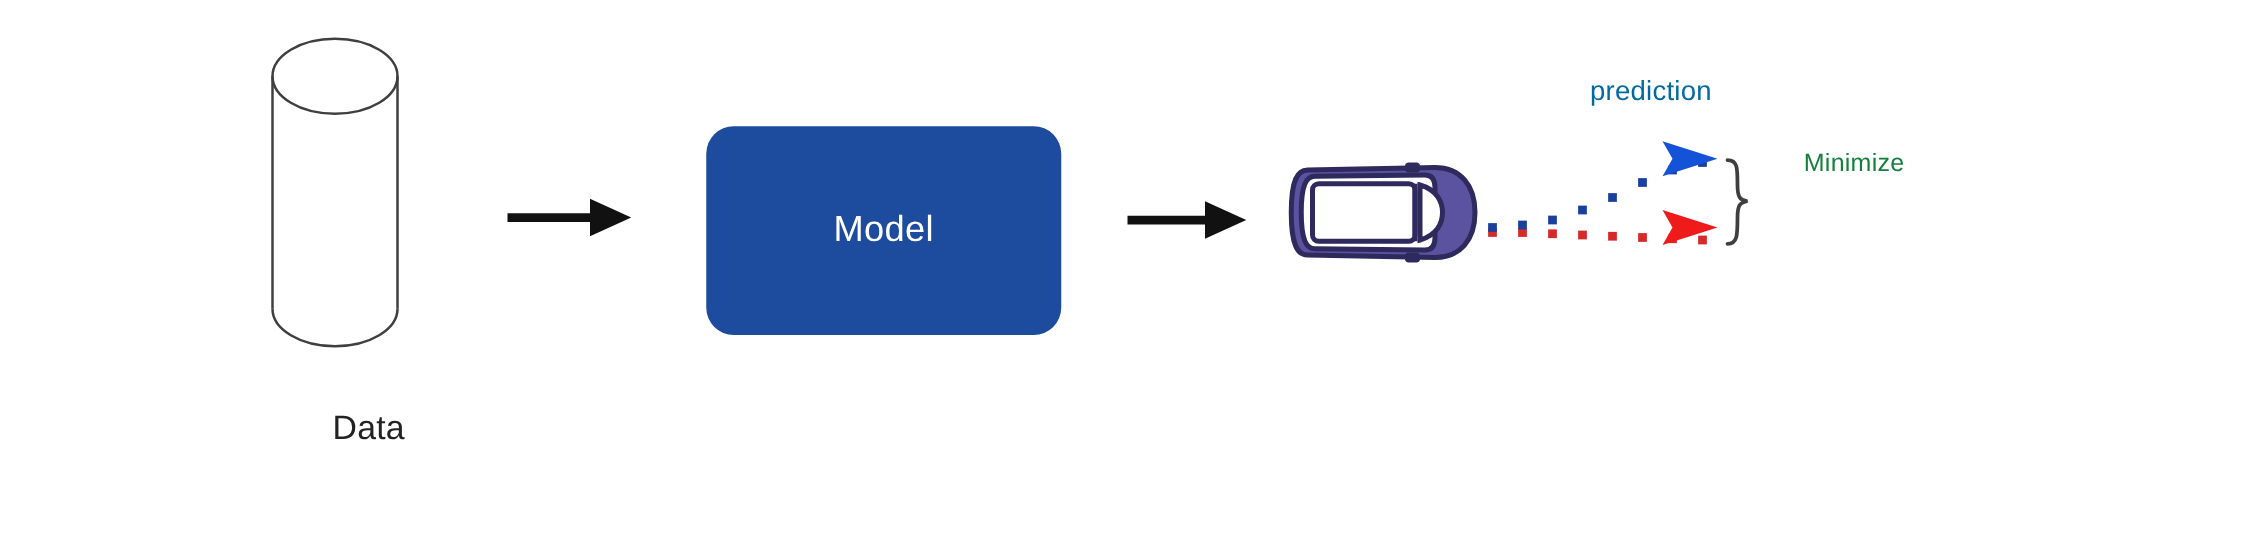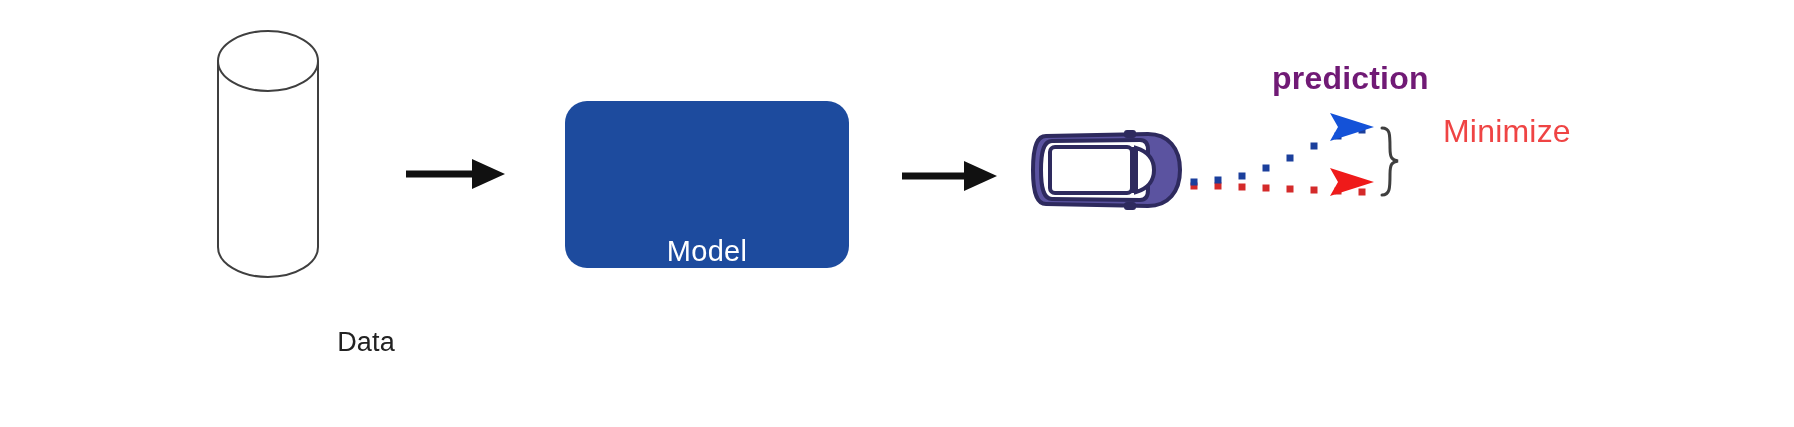--- a/index.html
+++ b/index.html
@@ -23,77 +23,76 @@
   #data-cylinder {
     left: 216px;
     top: 28px;
     width: 104px;
     height: 252px;
   }
   #data-label {
     left: 195px;
     top: 327px;
     width: 200px;
-    text-align: right;
+    text-align: center;
     font-size: 27px;
     color: #222222;
     letter-spacing: 0.2px;
   }
 
   
   .flow-arrow { height: 44px; }
   #arrow-data-to-model { left: 404px; top: 152px; width: 106px; }
   #arrow-model-to-car  { left: 900px; top: 153px; width: 102px; }
 
   
   #model-box {
     left: 565px;
     top: 101px;
     width: 284px;
     height: 167px;
     background: #1d4b9e;
     border-radius: 22px;
     display: flex;
-    align-items: flex-end;
+    align-items: center;
     justify-content: center;
   }
   #model-label {
     color: #ffffff;
     font-size: 29px;
     letter-spacing: 0.3px;
   }
 
   
   #car-figure { left: 1028px; top: 126px; width: 160px; height: 88px; }
 
   
   #traj-layer { left: 1180px; top: 100px; width: 240px; height: 120px; }
 
   
   #prediction-label {
     left: 1272px;
     top: 60px;
-    font-size: 32px;
-    color: #701a75;
+    font-size: 22px;
+    color: #0369a1;
     letter-spacing: 0.2px;
-    font-weight: bold;
   }
   #ground-truth-label {
     left: 1247px;
     top: 198px;
     font-size: 26px;
     color: #a8383a;
     letter-spacing: 0.2px;
   }
   #minimize-distance-label {
     left: 1443px;
     top: 112px;
-    font-size: 32px;
+    font-size: 20px;
     line-height: 39px;
-    color: #ef4444;
+    color: #15803d;
     letter-spacing: 0.2px;
   }
   #minimize-distance-label span { display: block; }
 </style>
 </head>
 <body>
 
 <div id="canvas">
 
   <div class="abs" id="data-cylinder">

